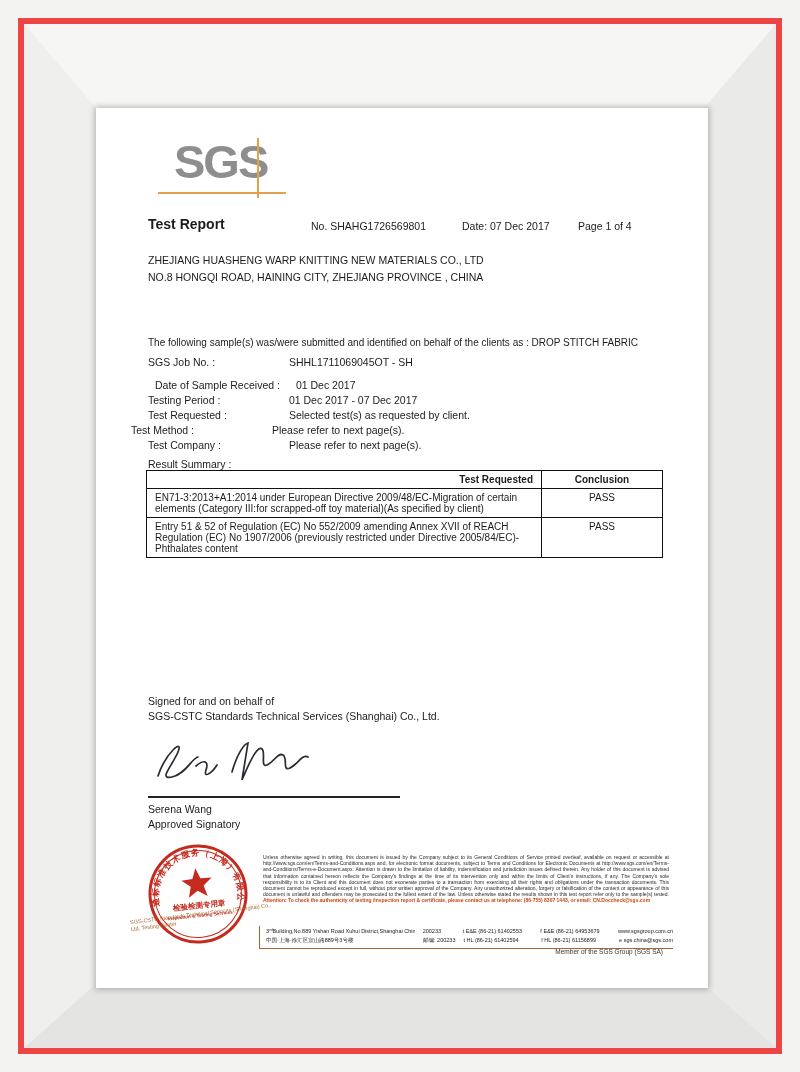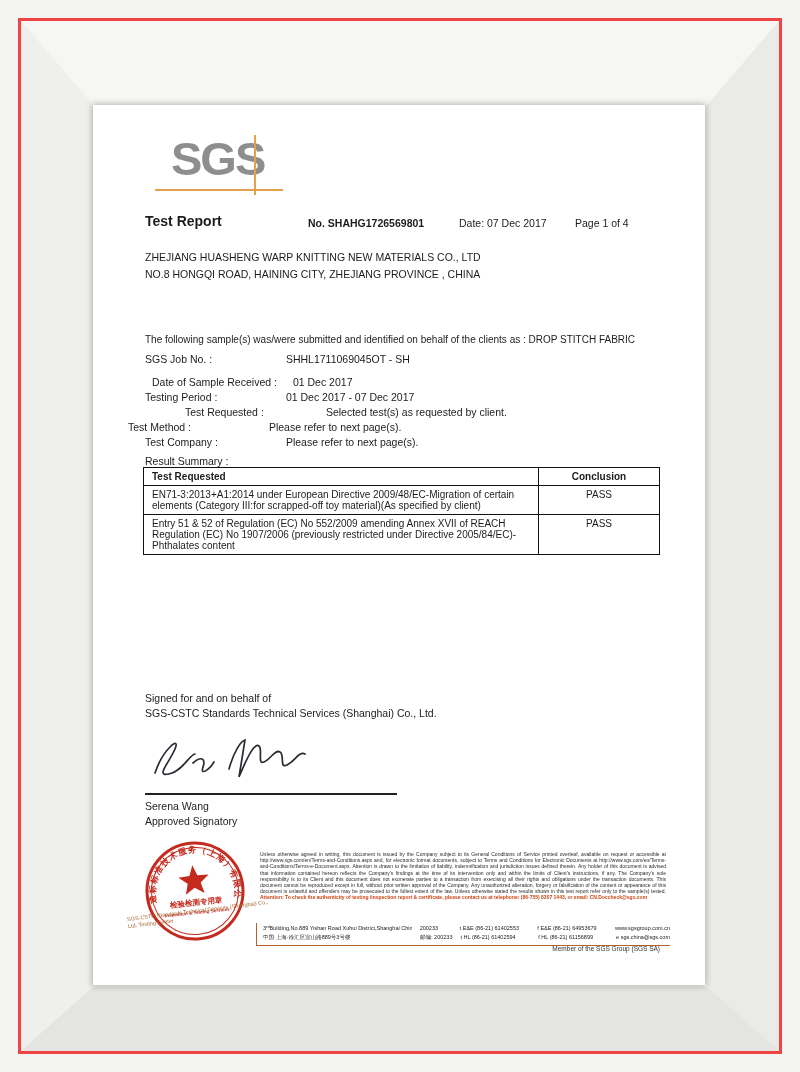--- a/index.html
+++ b/index.html
@@ -1,38 +1,38 @@
 <!DOCTYPE html>
 <html><head>
 <meta charset="utf-8">
 <style>
   html,body{margin:0;padding:0;background:#dcdcda;font-family:"Liberation Sans",sans-serif;}
   .frame{width:800px;height:1072px;background:#f3f3f1;padding:18px;box-sizing:border-box;}
-  .frame-line{width:100%;height:100%;border:3px solid #ef4444;box-sizing:border-box;background:#f0f0ee;}
+  .frame-line{width:100%;height:100%;border:6px solid #ef4444;box-sizing:border-box;background:#f0f0ee;}
   .bevel{width:100%;height:100%;box-sizing:border-box;border-style:solid;
          border-width:84px 72px 64px 72px;
          border-color:#f6f6f4 #eaeae8 #e4e4e2 #efefed;}
   .page{position:relative;width:612px;height:880px;background:#ffffff;
         box-shadow:0 0 6px 1px rgba(0,0,0,0.28);color:#1c1c1c;overflow:hidden;}
   .abs{position:absolute;}
   
   .sgs-logo{left:78px;top:26px;font-size:47px;font-weight:bold;color:#8e8e8e;
             letter-spacing:-2px;font-family:"Liberation Sans",sans-serif;}
   .cross-v{left:161px;top:30px;width:2px;height:60px;background:#e2a14b;}
   .cross-h{left:62px;top:84px;width:128px;height:2px;background:#e2a14b;}
   
   .hdr{top:112px;font-size:10.5px;}
   .title{left:52px;top:108px;font-size:14px;font-weight:bold;}
   
   .t{font-size:10.5px;line-height:17px;}
   .fieldrow .lab{display:inline-block;width:138px;}
   table.summary{position:absolute;left:50px;top:362px;width:517px;border-collapse:collapse;
                 font-size:10px;table-layout:fixed;}
   table.summary th,table.summary td{border:1.6px solid #111;padding:3px 8px;vertical-align:top;}
-  table.summary th{text-align:left;font-weight:bold;}
+  table.summary th{text-align:right;font-weight:bold;}
   table.summary .conc{width:104px;text-align:center;}
   .sig-line{left:52px;top:688px;width:252px;height:2px;background:#222;}
   
   .stamp{left:50px;top:734px;width:104px;height:104px;transform:rotate(-6deg);}
   .stamp-caption{left:34px;top:802px;width:150px;font-size:5.5px;line-height:7px;
                  color:#a5672f;transform:rotate(-7deg);}
   
   .disclaimer{left:167px;top:746px;width:406px;font-size:5px;line-height:6.2px;
               text-align:justify;color:#2a2a2a;}
   .attention{color:#cc4412;font-weight:bold;}
@@ -53,39 +53,39 @@
 <div class="frame">
  <div class="frame-line">
   <div class="bevel">
    <div class="page">
 
     <div class="abs sgs-logo">SGS</div>
     <div class="abs cross-v"></div>
     <div class="abs cross-h"></div>
 
     <div class="abs title">Test Report</div>
-    <div class="abs hdr" style="left:215px;font-weight:bold;">No. SHAHG1726569801</div>
+    <div class="abs hdr" style="left:215px;">No. SHAHG1726569801</div>
     <div class="abs hdr" style="left:366px;">Date: 07 Dec 2017</div>
     <div class="abs hdr" style="left:482px;">Page 1 of 4</div>
 
     <div class="abs t" style="left:52px;top:144px;">ZHEJIANG HUASHENG WARP KNITTING NEW MATERIALS CO., LTD</div>
     <div class="abs t" style="left:52px;top:161px;">NO.8 HONGQI ROAD, HAINING CITY, ZHEJIANG PROVINCE , CHINA</div>
 
     <div class="abs t" style="left:52px;top:226px;font-size:10px;">The following sample(s) was/were submitted and identified on behalf of the clients as : DROP STITCH FABRIC</div>
 
     <div class="abs t fieldrow" style="left:52px;top:246px;">
       <span class="lab">SGS Job No. :</span>
       <span>SHHL1711069045OT - SH</span></div>
     <div class="abs t fieldrow" style="left:59px;top:269px;">
       <span class="lab">Date of Sample Received :</span>
       <span>01 Dec 2017</span></div>
     <div class="abs t fieldrow" style="left:52px;top:284px;">
       <span class="lab">Testing Period :</span>
       <span>01 Dec 2017 - 07 Dec 2017</span></div>
-    <div class="abs t fieldrow" style="left:52px;top:299px;margin-left:40px;">
+    <div class="abs t fieldrow" style="left:52px;top:299px;">
       <span class="lab">Test Requested :</span>
       <span>Selected test(s) as requested by client.</span></div>
     <div class="abs t fieldrow" style="left:35px;top:314px;">
       <span class="lab">Test Method :</span>
       <span>Please refer to next page(s).</span></div>
     <div class="abs t fieldrow" style="left:52px;top:329px;">
       <span class="lab">Test Company :</span>
       <span>Please refer to next page(s).</span></div>
 
     <div class="abs t" style="left:52px;top:348px;">Result Summary :</div>

